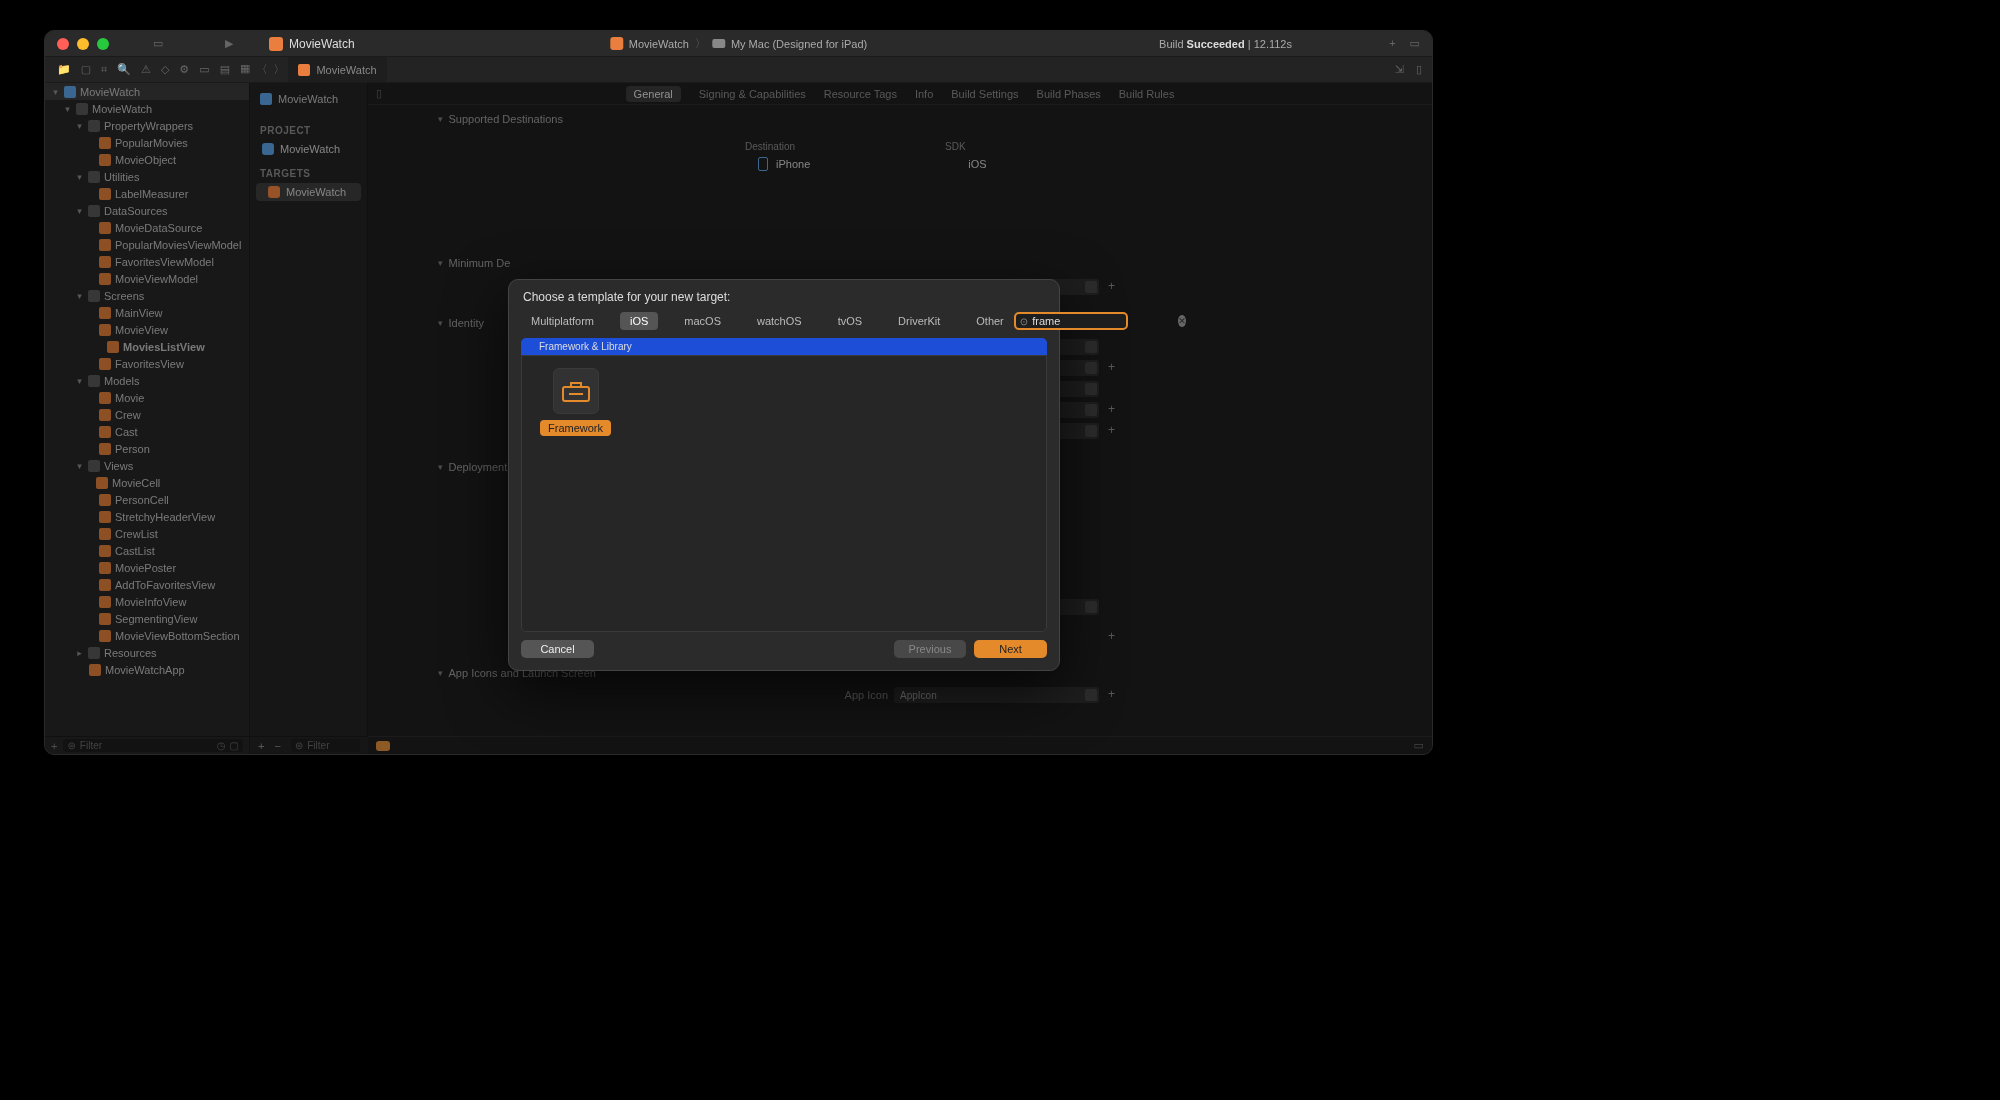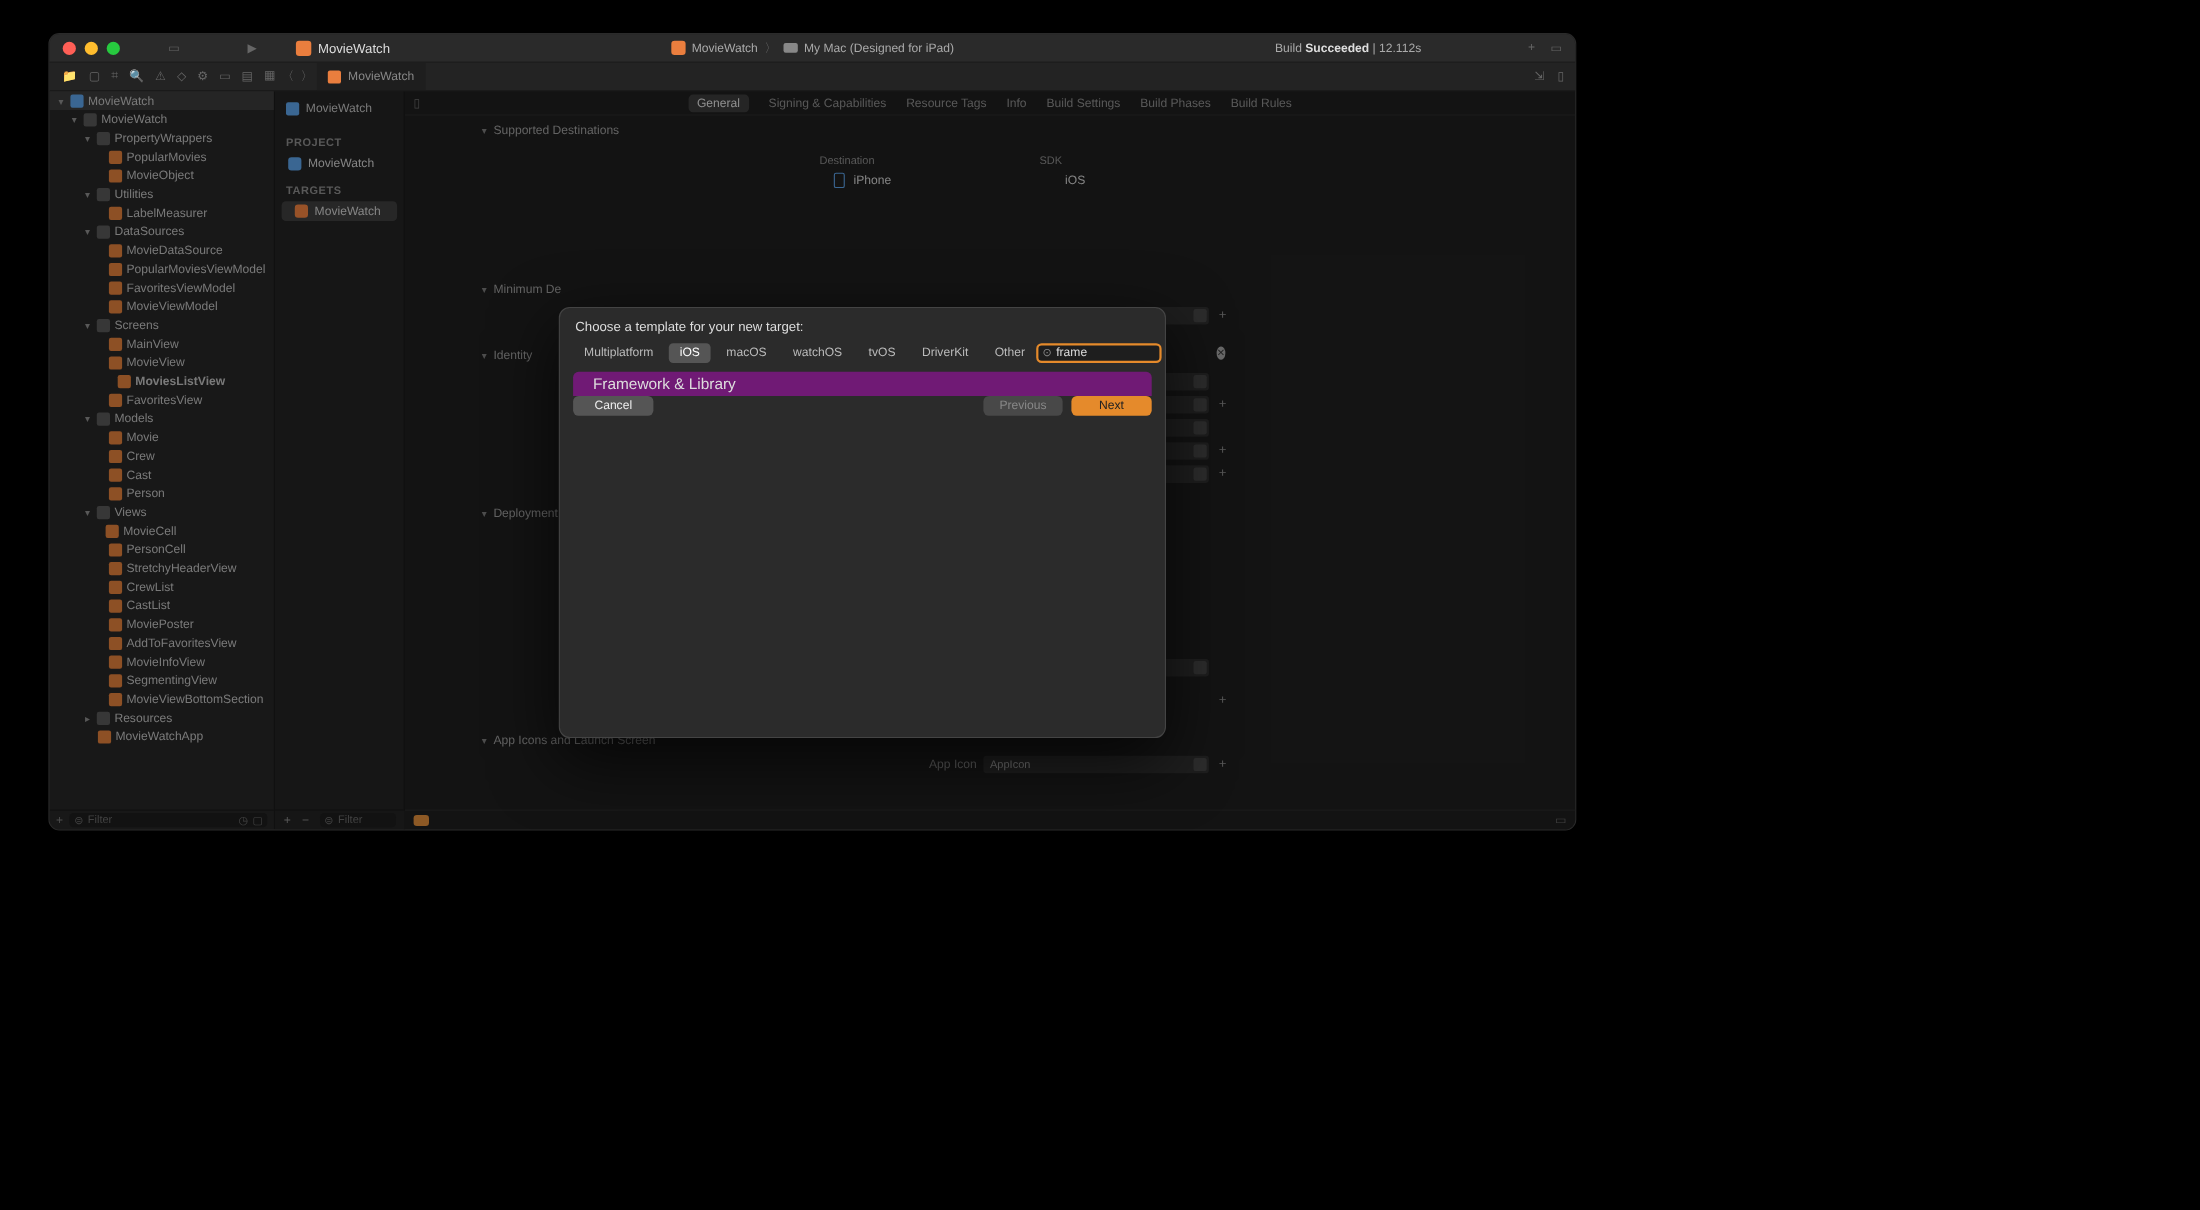--- a/index.html
+++ b/index.html
@@ -72,28 +72,28 @@
   .editor .combo::after{content:'';position:absolute;right:2px;top:2px;width:12px;height:12px;background:#444;border-radius:2px;}
   .editor .plusbtn{position:absolute;color:#888;font-size:12px;}
   .editor-footer{position:absolute;bottom:0;left:0;right:0;height:18px;border-top:1px solid #2a2a2a;background:#1e1e1e;display:flex;align-items:center;padding:0 8px;}
   .editor-footer .orange-pill{width:14px;height:10px;background:#d9893a;border-radius:3px;}
   .editor-footer .rpanel{margin-left:auto;color:#666;}
   
   .overlay{position:absolute;inset:0;background:rgba(0,0,0,0.35);}
   .modal{position:absolute; left:463px; top:196px; width:552px; height:392px; background:#2b2b2b; border:1px solid #444; border-radius:10px; box-shadow:0 20px 60px rgba(0,0,0,0.7); display:flex; flex-direction:column;}
   .modal .mtitle{padding:10px 14px 8px; color:#ddd; font-size:12px; font-weight:500;}
   .modal .platrow{display:flex; align-items:center; gap:0; padding:0 12px 8px;}
-  .modal .plattabs{display:flex; gap:4px;justify-content:center;}
+  .modal .plattabs{display:flex; gap:16px;justify-content:center;}
   .modal .plattabs .pt{padding:3px 10px; color:#bbb; font-size:11px; border-radius:4px;}
   .modal .plattabs .pt.active{background:#555;color:#fff;}
   .modal .search{margin-left:auto; width:114px; height:18px; border:2px solid #e58a2b; border-radius:5px; background:#1e1e1e; display:flex; align-items:center; padding:0 4px; gap:4px;}
   .modal .search .sicn{color:#888;font-size:10px;}
   .modal .search input{flex:1;background:transparent;border:none;color:#ddd;font-size:11px;outline:none;}
   .modal .search .clear{width:12px;height:12px;border-radius:50%;background:#666;color:#222;font-size:9px;display:flex;align-items:center;justify-content:center;}
-  .modal .catheader{background:#701a75; padding:3px 18px; color:#ddd; font-size:14px; font-weight:500;}
+  .modal .catheader{background:#1d4ed8; padding:3px 18px; color:#ddd; font-size:10px; font-weight:500;}
   .modal .templates{flex:1; background:#262626; border:1px solid #3a3a3a; margin:0 12px 8px; border-radius:0 0 5px 5px; padding:12px 18px;}
   .modal .tmpl{display:inline-flex; flex-direction:column; align-items:center; gap:6px;}
   .modal .tmpl .ticon{width:46px;height:46px;background:#323232;border:1px solid #3a3a3a;border-radius:6px;display:flex;align-items:center;justify-content:center;}
   .modal .tmpl .ticon svg{stroke:#e58a2b;}
   .modal .tmpl .tlabel{background:#e58a2b; color:#222; font-size:11px; font-weight:500; padding:2px 8px; border-radius:4px;}
   .modal .mbuttons{display:flex; padding:0 12px 12px; gap:8px;}
   .modal .mbtn{height:18px; border-radius:5px; font-size:11px; display:flex;align-items:center;justify-content:center;}
   .modal .cancel{width:73px;background:#555;color:#eee;}
   .modal .prev{width:72px;background:#484848;color:#888;margin-left:auto;}
   .modal .next{width:73px;background:#e58a2b;color:#222;font-weight:500;}
@@ -451,20 +451,32 @@
           <span class="pt">DriverKit</span>
           <span class="pt">Other</span>
         </div>
         <div class="search">
           <span class="sicn">⊙</span>
           <input value="frame" style="">
           <span class="clear">✕</span>
         </div>
       </div>
       <div class="catheader" style="margin:0 12px;border-radius:5px 5px 0 0;">Framework &amp; Library</div>
+      <div class="templates">
+        <div class="tmpl">
+          <div class="ticon">
+            <svg width="30" height="24" viewBox="0 0 30 24" fill="none" stroke-width="2">
+              <rect x="2" y="8" width="26" height="14" rx="2"></rect>
+              <path d="M10 8 L10 4 L20 4 L20 8"></path>
+              <line x1="8" y1="15" x2="22" y2="15"></line>
+            </svg>
+          </div>
+          <span class="tlabel">Framework</span>
+        </div>
+      </div>
       <div class="mbuttons">
         <div class="mbtn cancel">Cancel</div>
         <div class="mbtn prev">Previous</div>
         <div class="mbtn next">Next</div>
       </div>
     </div>
 
   </div>
 </div>
 

